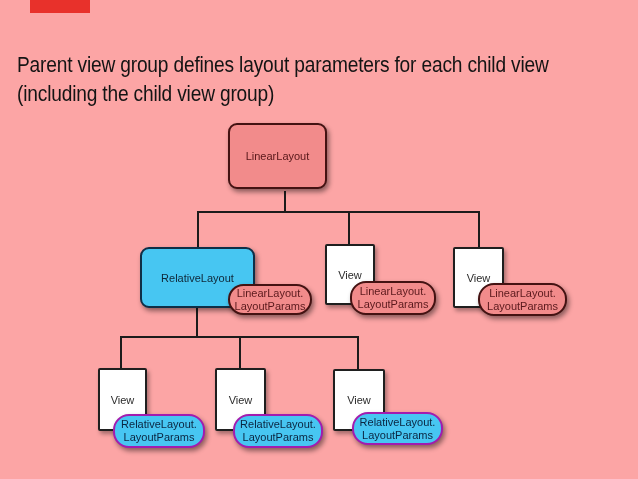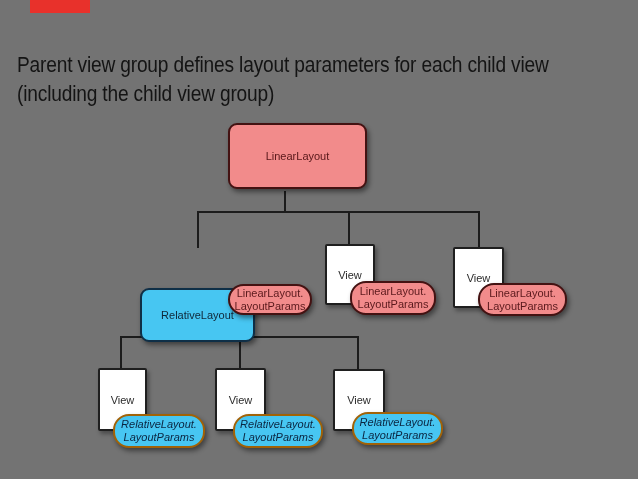--- a/index.html
+++ b/index.html
@@ -1,17 +1,17 @@
 <!DOCTYPE html>
 <html><head>
 <meta charset="utf-8">
 <style>
   html,body{margin:0;padding:0;background:#fff;}
   #canvas{
-    position:relative;width:638px;height:479px;background:#737373;overflow:hidden;
+    position:relative;width:638px;height:479px;background:#fca5a5;overflow:hidden;
     font-family:"Liberation Sans",sans-serif;
   }
   
   .marker{position:absolute;left:30px;top:0;width:60px;height:13px;background:#e8312b;}
   
   .title{
     position:absolute;left:17px;top:50px;color:#141414;
     font-size:22px;line-height:29px;white-space:nowrap;
     transform:scaleX(0.87);transform-origin:0 0;letter-spacing:-0.2px;
   }
@@ -35,25 +35,25 @@
   }
   .node .lbl{font-size:11px;}
   
   .pill{
     position:absolute;z-index:3;display:flex;flex-direction:column;align-items:center;
     justify-content:center;box-sizing:border-box;border-radius:16px;
     font-size:11px;line-height:13px;text-align:center;
     box-shadow:2px 3px 5px rgba(0,0,0,0.45);
   }
   .pill.pink{background:#f28b8b;border:2px solid #441212;color:#5a191c;}
-  .pill.cyan{background:#47c6f2;border:2px solid #a16207;color:#0b2540;font-style:italic;}
+  .pill.cyan{background:#47c6f2;border:2px solid #a21caf;color:#0b2540;}
 
   
-  #root-box{left:228px;top:123px;width:139px;height:66px;}
-  #rel-box{left:140px;top:247px;width:115px;height:54px;margin-top:41px;}
+  #root-box{left:228px;top:123px;width:99px;height:66px;}
+  #rel-box{left:140px;top:247px;width:115px;height:61px;}
   #vm1{left:325px;top:244px;width:50px;height:61px;}
   #vm2{left:453px;top:247px;width:51px;height:61px;}
   #vb1{left:98px;top:368px;width:49px;height:63px;}
   #vb2{left:215px;top:368px;width:51px;height:63px;}
   #vb3{left:333px;top:369px;width:52px;height:62px;}
   #pill-rel{left:228px;top:284px;width:84px;height:31px;}
   #pill-vm1{left:350px;top:281px;width:86px;height:34px;}
   #pill-vm2{left:478px;top:283px;width:89px;height:33px;}
   #pill-vb1{left:113px;top:414px;width:92px;height:34px;}
   #pill-vb2{left:233px;top:414px;width:90px;height:34px;}

